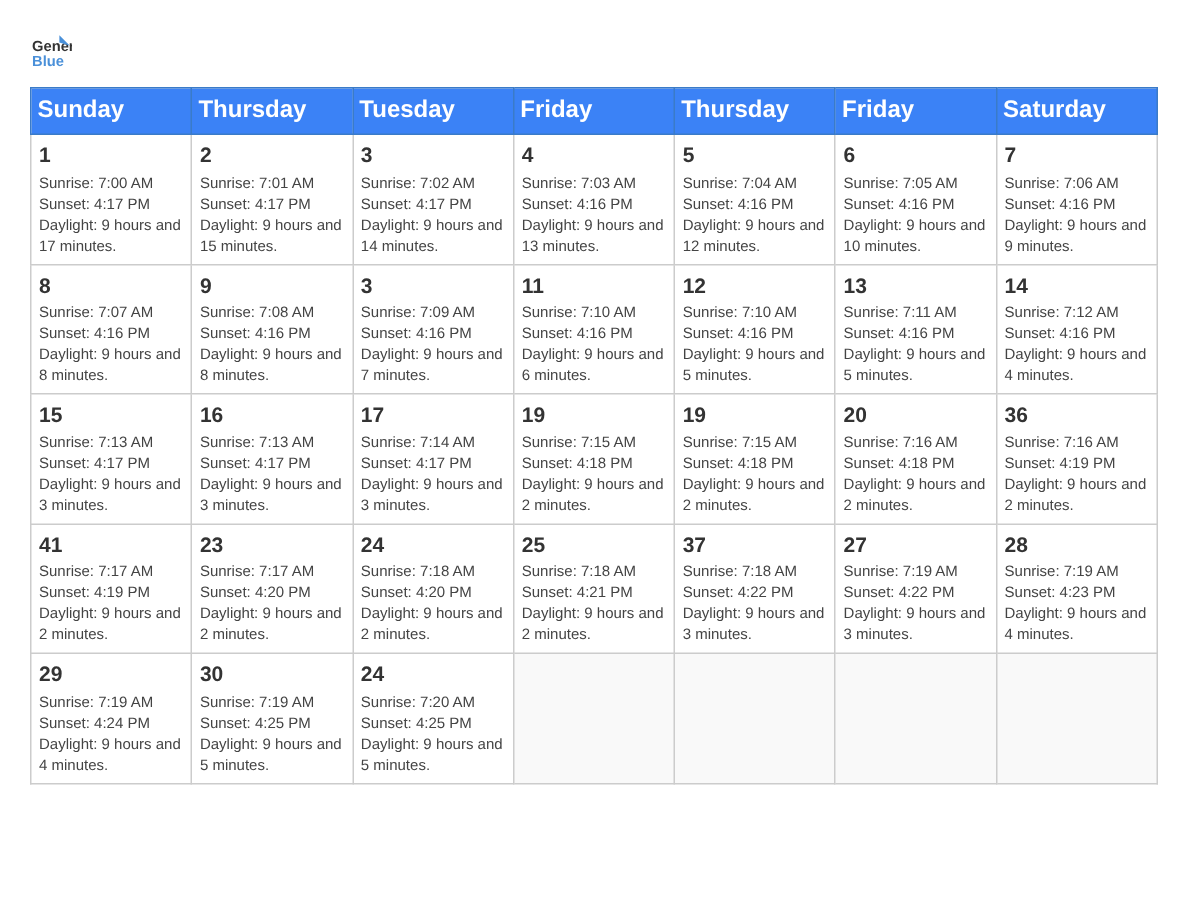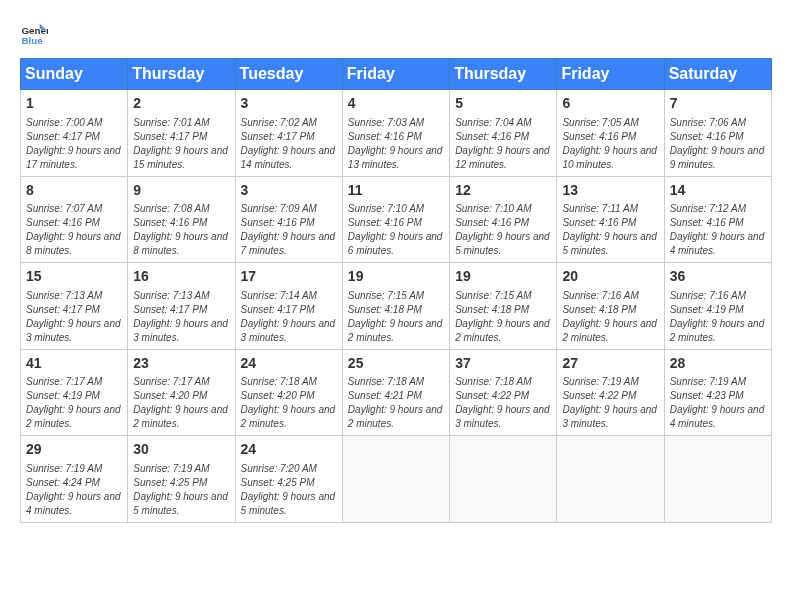--- a/index.html
+++ b/index.html
@@ -65,21 +65,20 @@
     }
     .day-number {
       font-size: 14px;
       font-weight: bold;
       display: block;
       margin-bottom: 2px;
     }
     .day-info {
       font-size: 10px;
       color: #444;
-      font-style: italic;
     }
   </style>
 </head>
 <body>
 
 <div class="header-area">
   <div class="logo">
     <svg class="logo-icon" viewBox="0 0 40 40">
       <text x="2" y="20" font-size="14" font-weight="bold" fill="#333">General</text>
       <text x="2" y="34" font-size="14" font-weight="bold" fill="#4a90d9">Blue</text>

